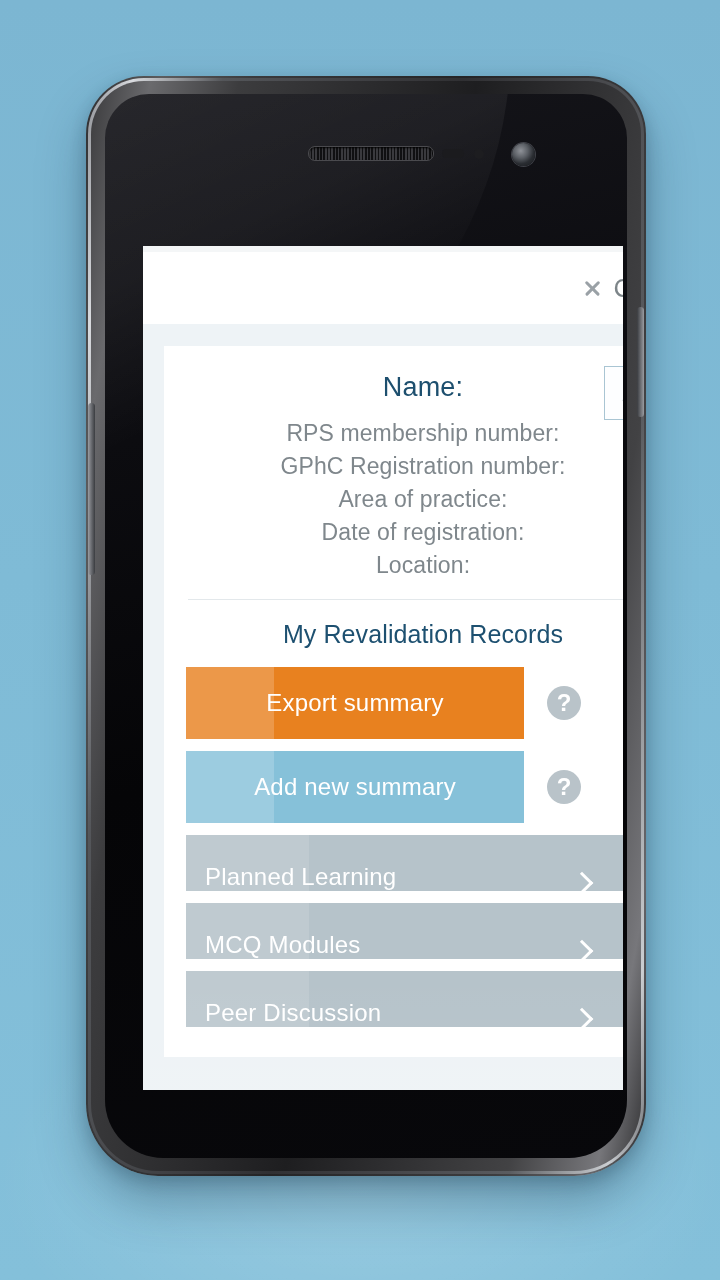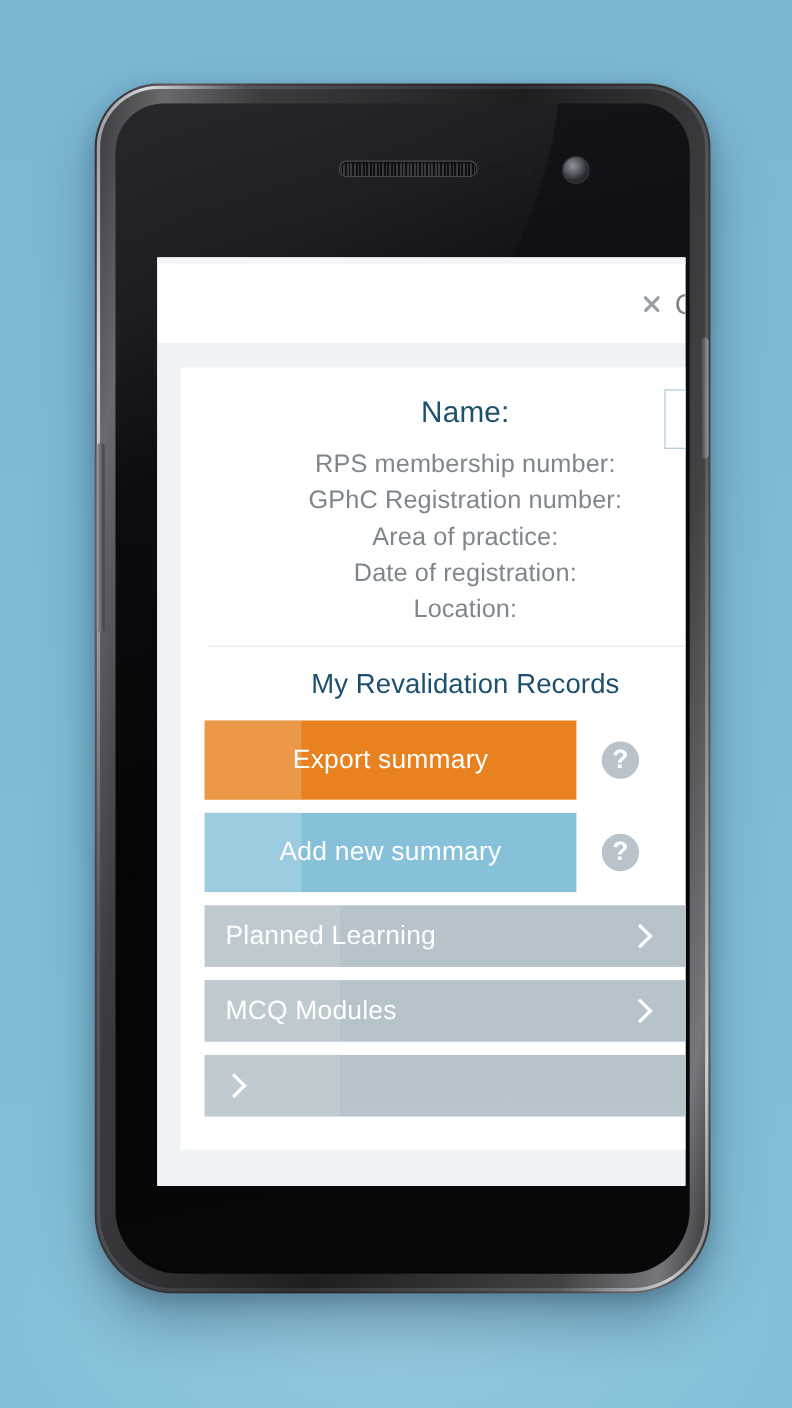--- a/index.html
+++ b/index.html
@@ -137,21 +137,21 @@
     width: 7px;
     height: 110px;
     border-radius: 4px;
     background: linear-gradient(270deg, #9a9ca1 0%, #6d6f74 45%, #3a3c40 100%);
   }
 
   
   .screen {
     position: absolute;
     left: 38px;
-    top: 140px;
+    top: 152px;
     width: 480px;
     height: 844px;
     overflow: hidden;
     background: #ffffff;
   }
   .screen-inner {
     position: absolute;
     left: 0;
     top: 0;
     width: 560px;   
@@ -316,21 +316,21 @@
     cursor: pointer;
     line-height: 1;
   }
 
   
   .record-item {
     position: relative;
     height: 56px;
     background: #b6c3ca;
     display: flex;
-    align-items: center;
+    align-items: flex-end;
     padding: 0 18px 0 19px;
     box-sizing: border-box;
     margin-bottom: 12px;
     cursor: pointer;
     overflow: hidden;
   }
   .record-item::before {
     content: "";
     position: absolute;
     left: 0; top: 0;
@@ -443,20 +443,21 @@
                 <span class="chev"></span>
               </div>
 
 
               <div class="record-item">
                 <span class="record-label">MCQ Modules</span>
                 <span class="chev"></span>
               </div>
 
               <div class="record-item">
+                <span class="record-label">Peer Discussion</span>
                 <span class="chev"></span>
               </div>
 
             </div>
           </div>
 
         </div>
         <div class="screen-soft"></div>
       </div>
 

